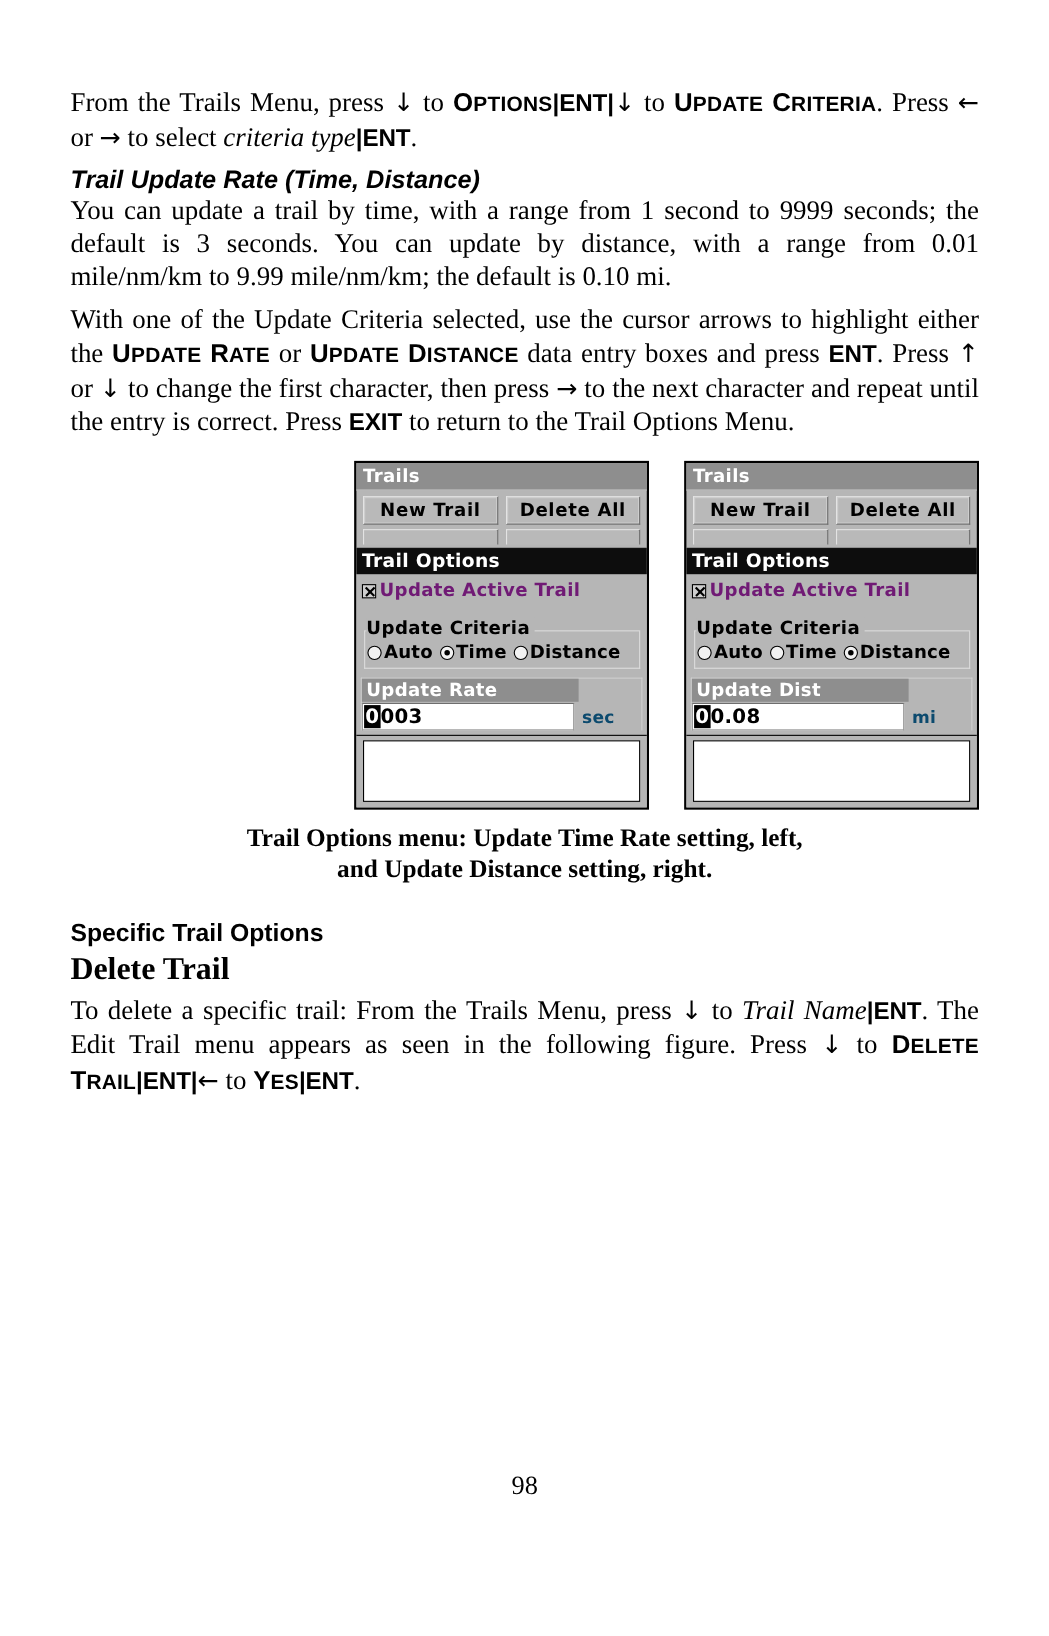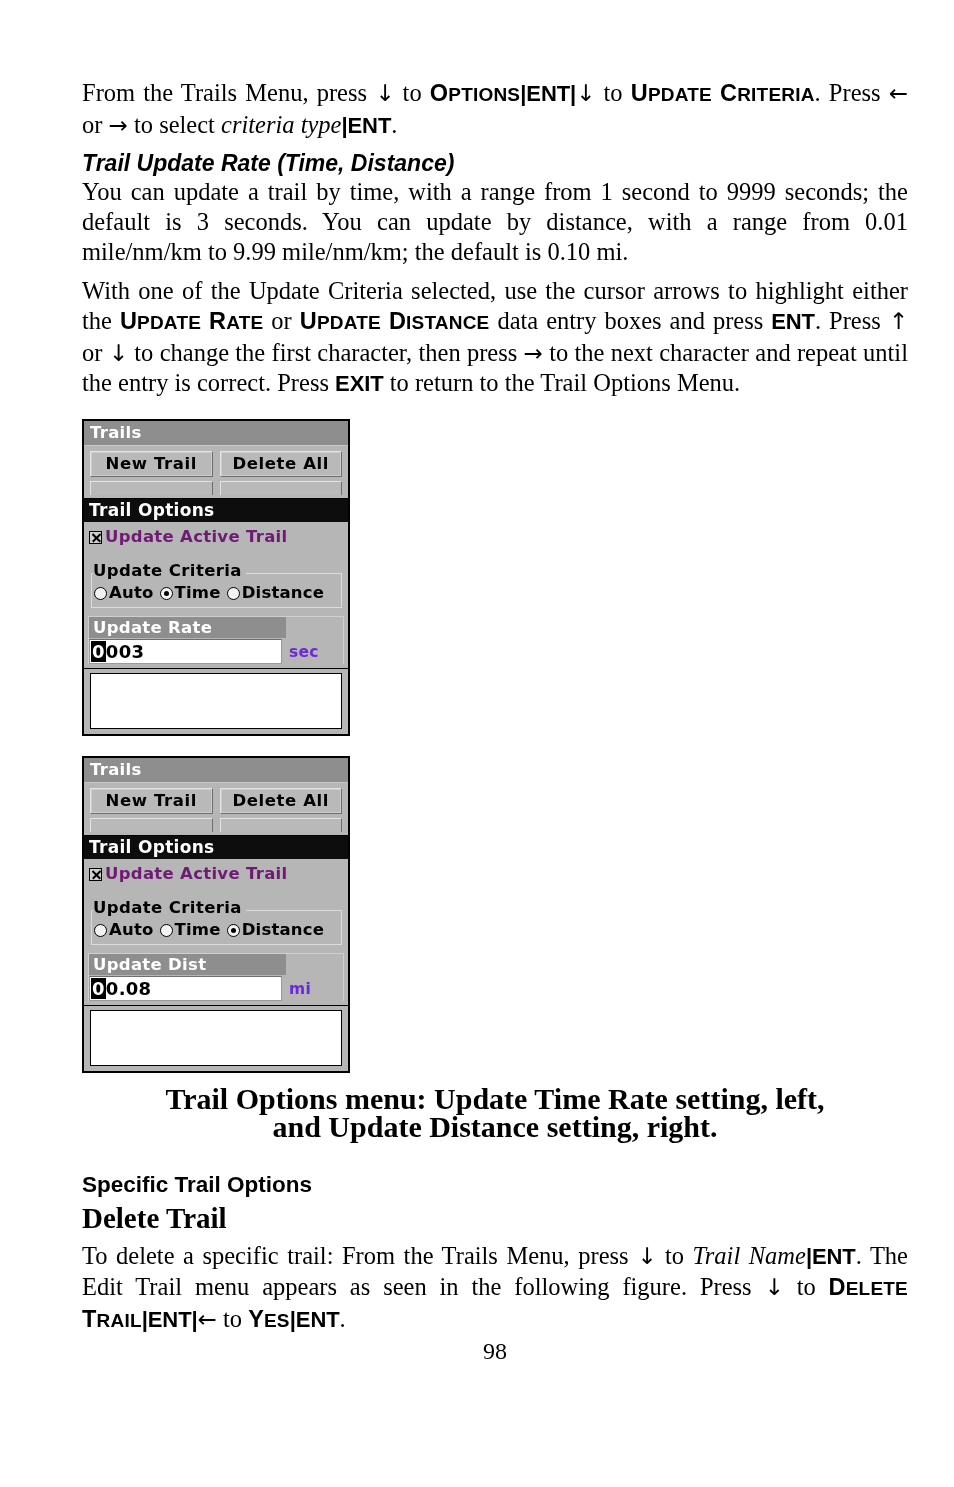--- a/index.html
+++ b/index.html
@@ -10,21 +10,21 @@
   body {
     width: 954px;
     height: 1487px;
     position: relative;
     font-family: "Liberation Serif", serif;
     color: #000000;
     overflow: hidden;
   }
   .page {
     position: absolute;
-    left: 18px; top: 0;
+    left: 0; top: 0;
     width: 780px;
     height: 1487px;
   }
   .content {
     position: absolute;
     left: 64px;
     top: 78px;
     width: 826px;
   }
 
@@ -77,28 +77,27 @@
     font-weight: bold;
     font-size: 29px;
     margin: 0 0 6px 0;
     line-height: 34px;
   }
 
   
   .figure-row {
     margin-top: 20px;
     display: flex;
-    justify-content: space-between;
-    gap: 20px;
-    flex-direction: column;
+    justify-content: flex-end;
+    gap: 32px;
   }
   .caption {
     font-family: "Liberation Serif", serif;
     font-weight: bold;
-    font-size: 30px;
+    font-size: 23px;
     line-height: 28px;
     text-align: center;
     margin-top: 12px;
     margin-bottom: 30px;
   }
 
   
   .lcd {
     width: 268px;
     border: 2px solid #000;
@@ -310,21 +309,21 @@
     letter-spacing: 0.3px;
   }
   .cursor-char {
     background: #000;
     color: #ffffff;
     padding: 0 1px;
     margin-left: 1px;
   }
   .field-units {
     font-size: 15.5px;
-    color: #6d28d9;
+    color: #0c4a6e;
     margin-left: 7px;
     letter-spacing: 0.3px;
   }
 
   .lcd-bottom {
     border-top: 1px solid #000;
     background: #b6b6b6;
     padding: 4px 6px 5px 6px;
   }
   .lcd-bottom-inner {

